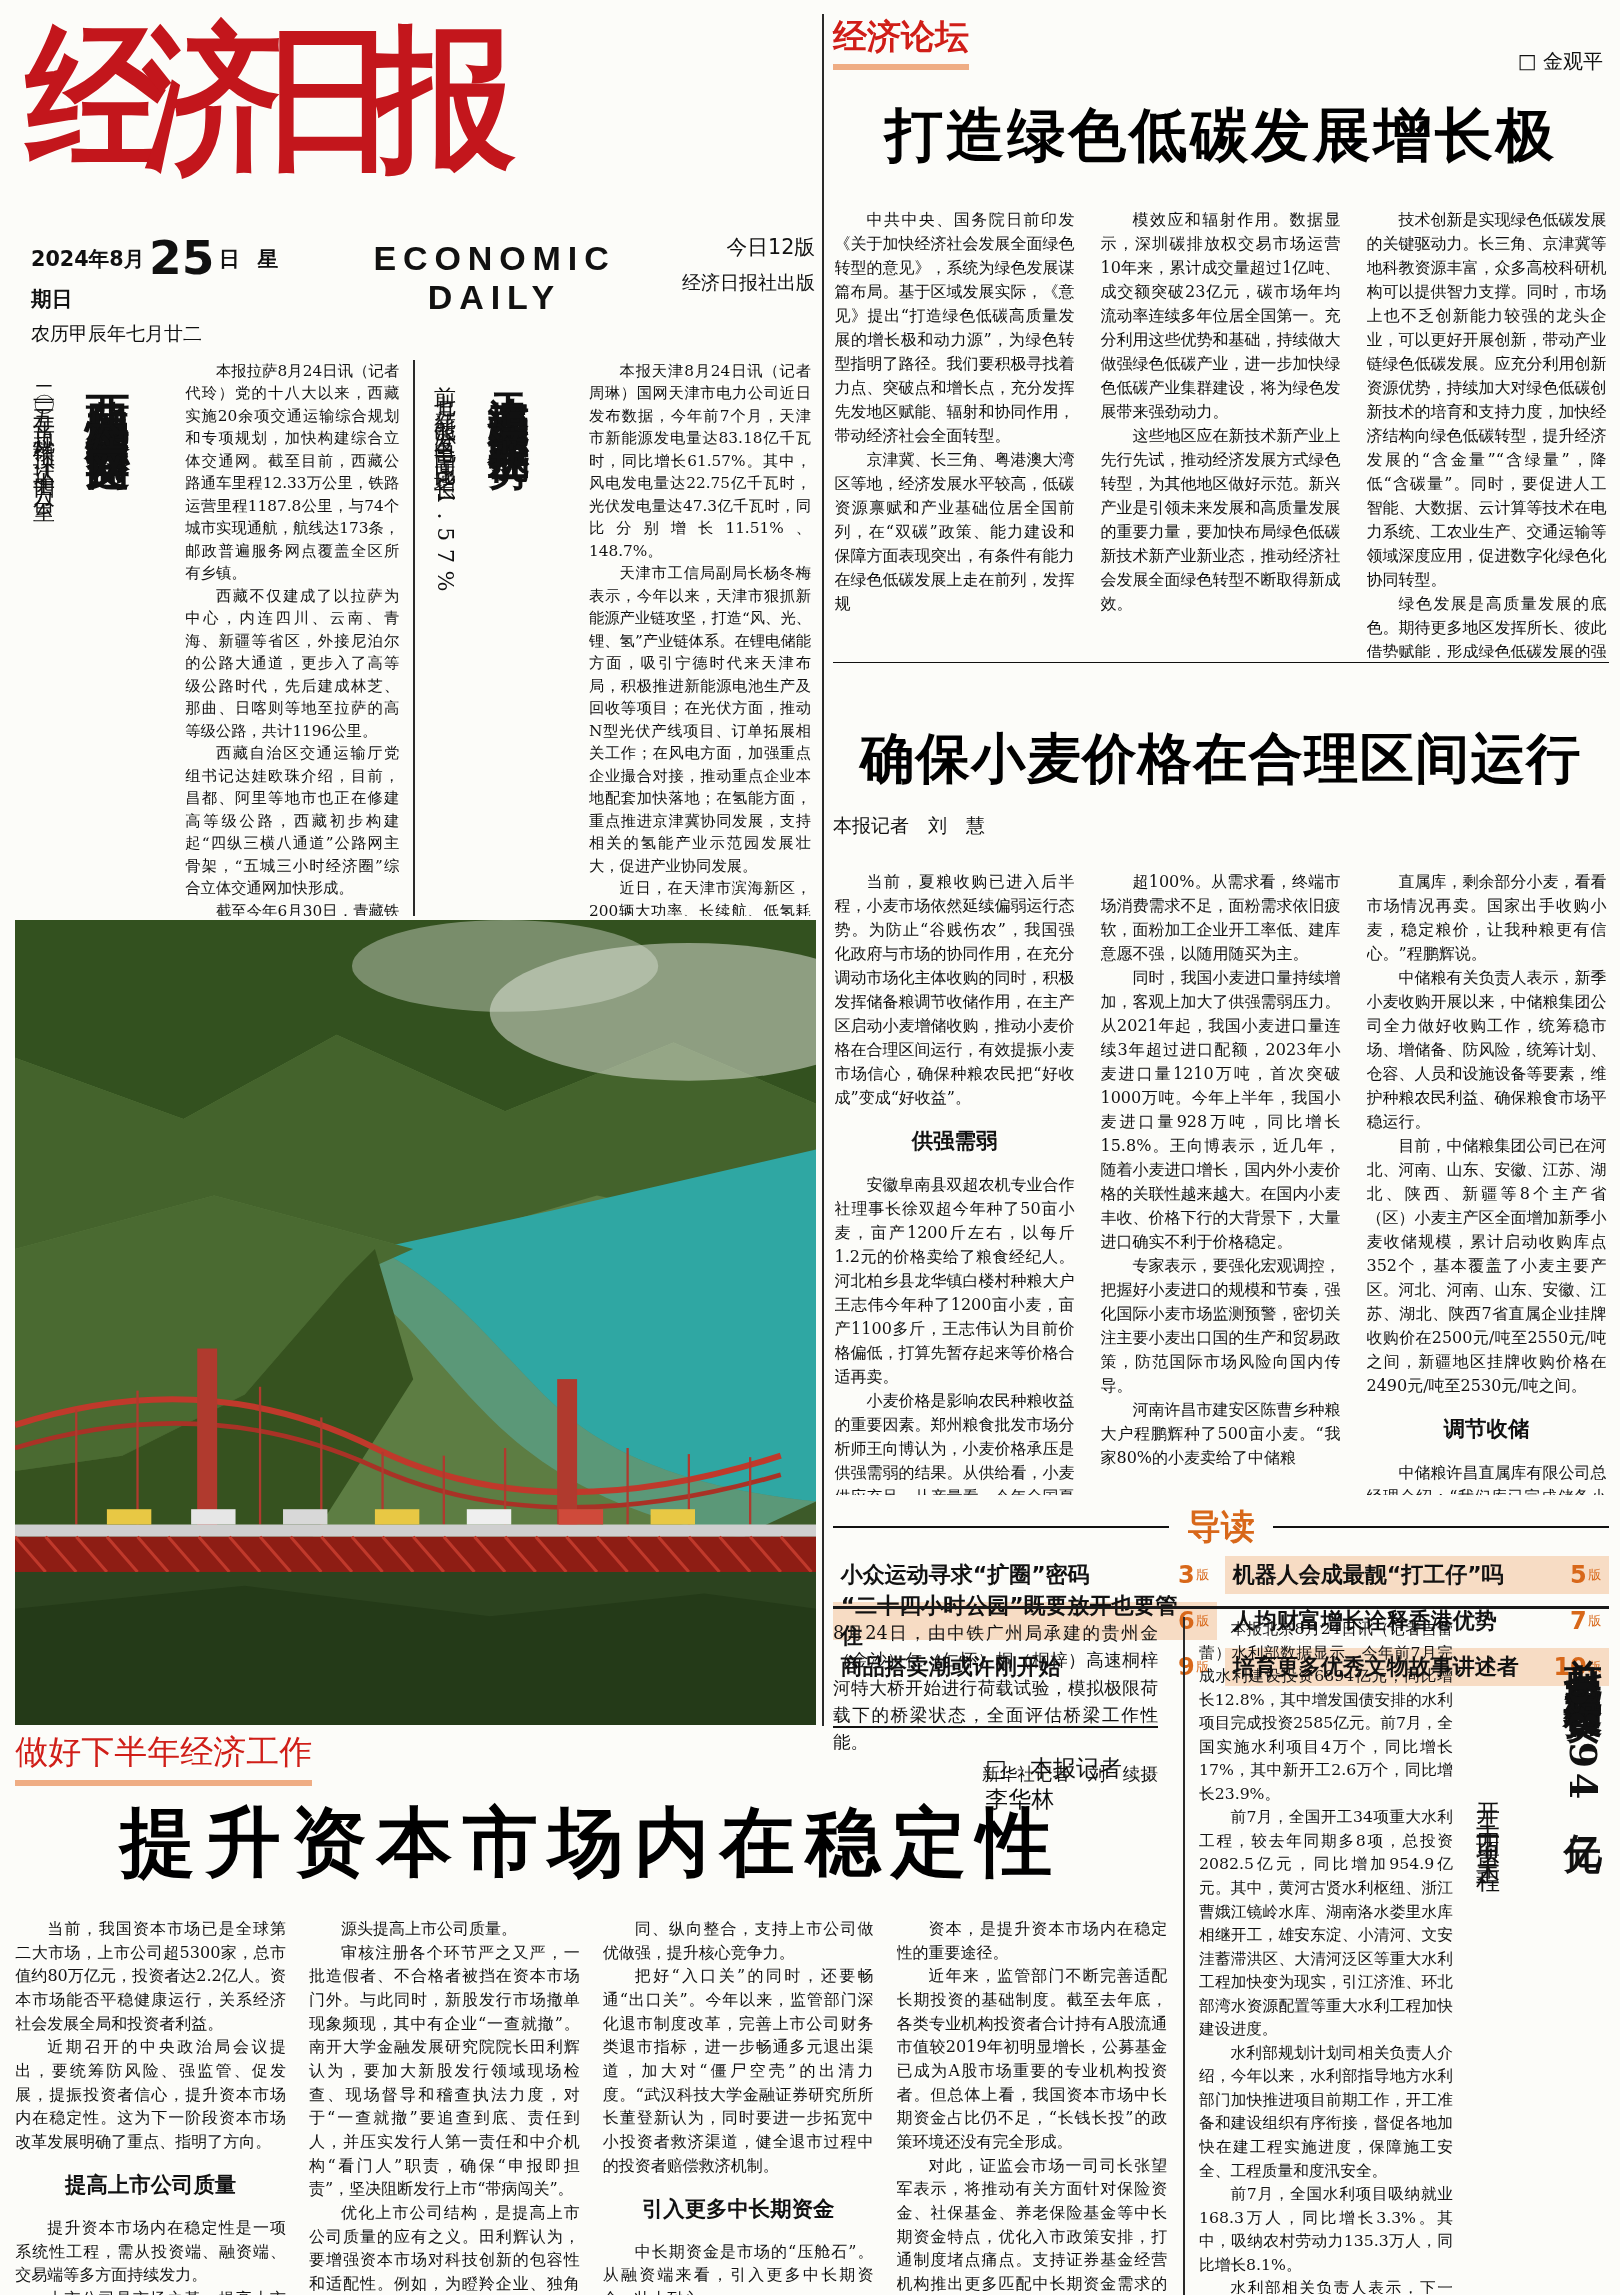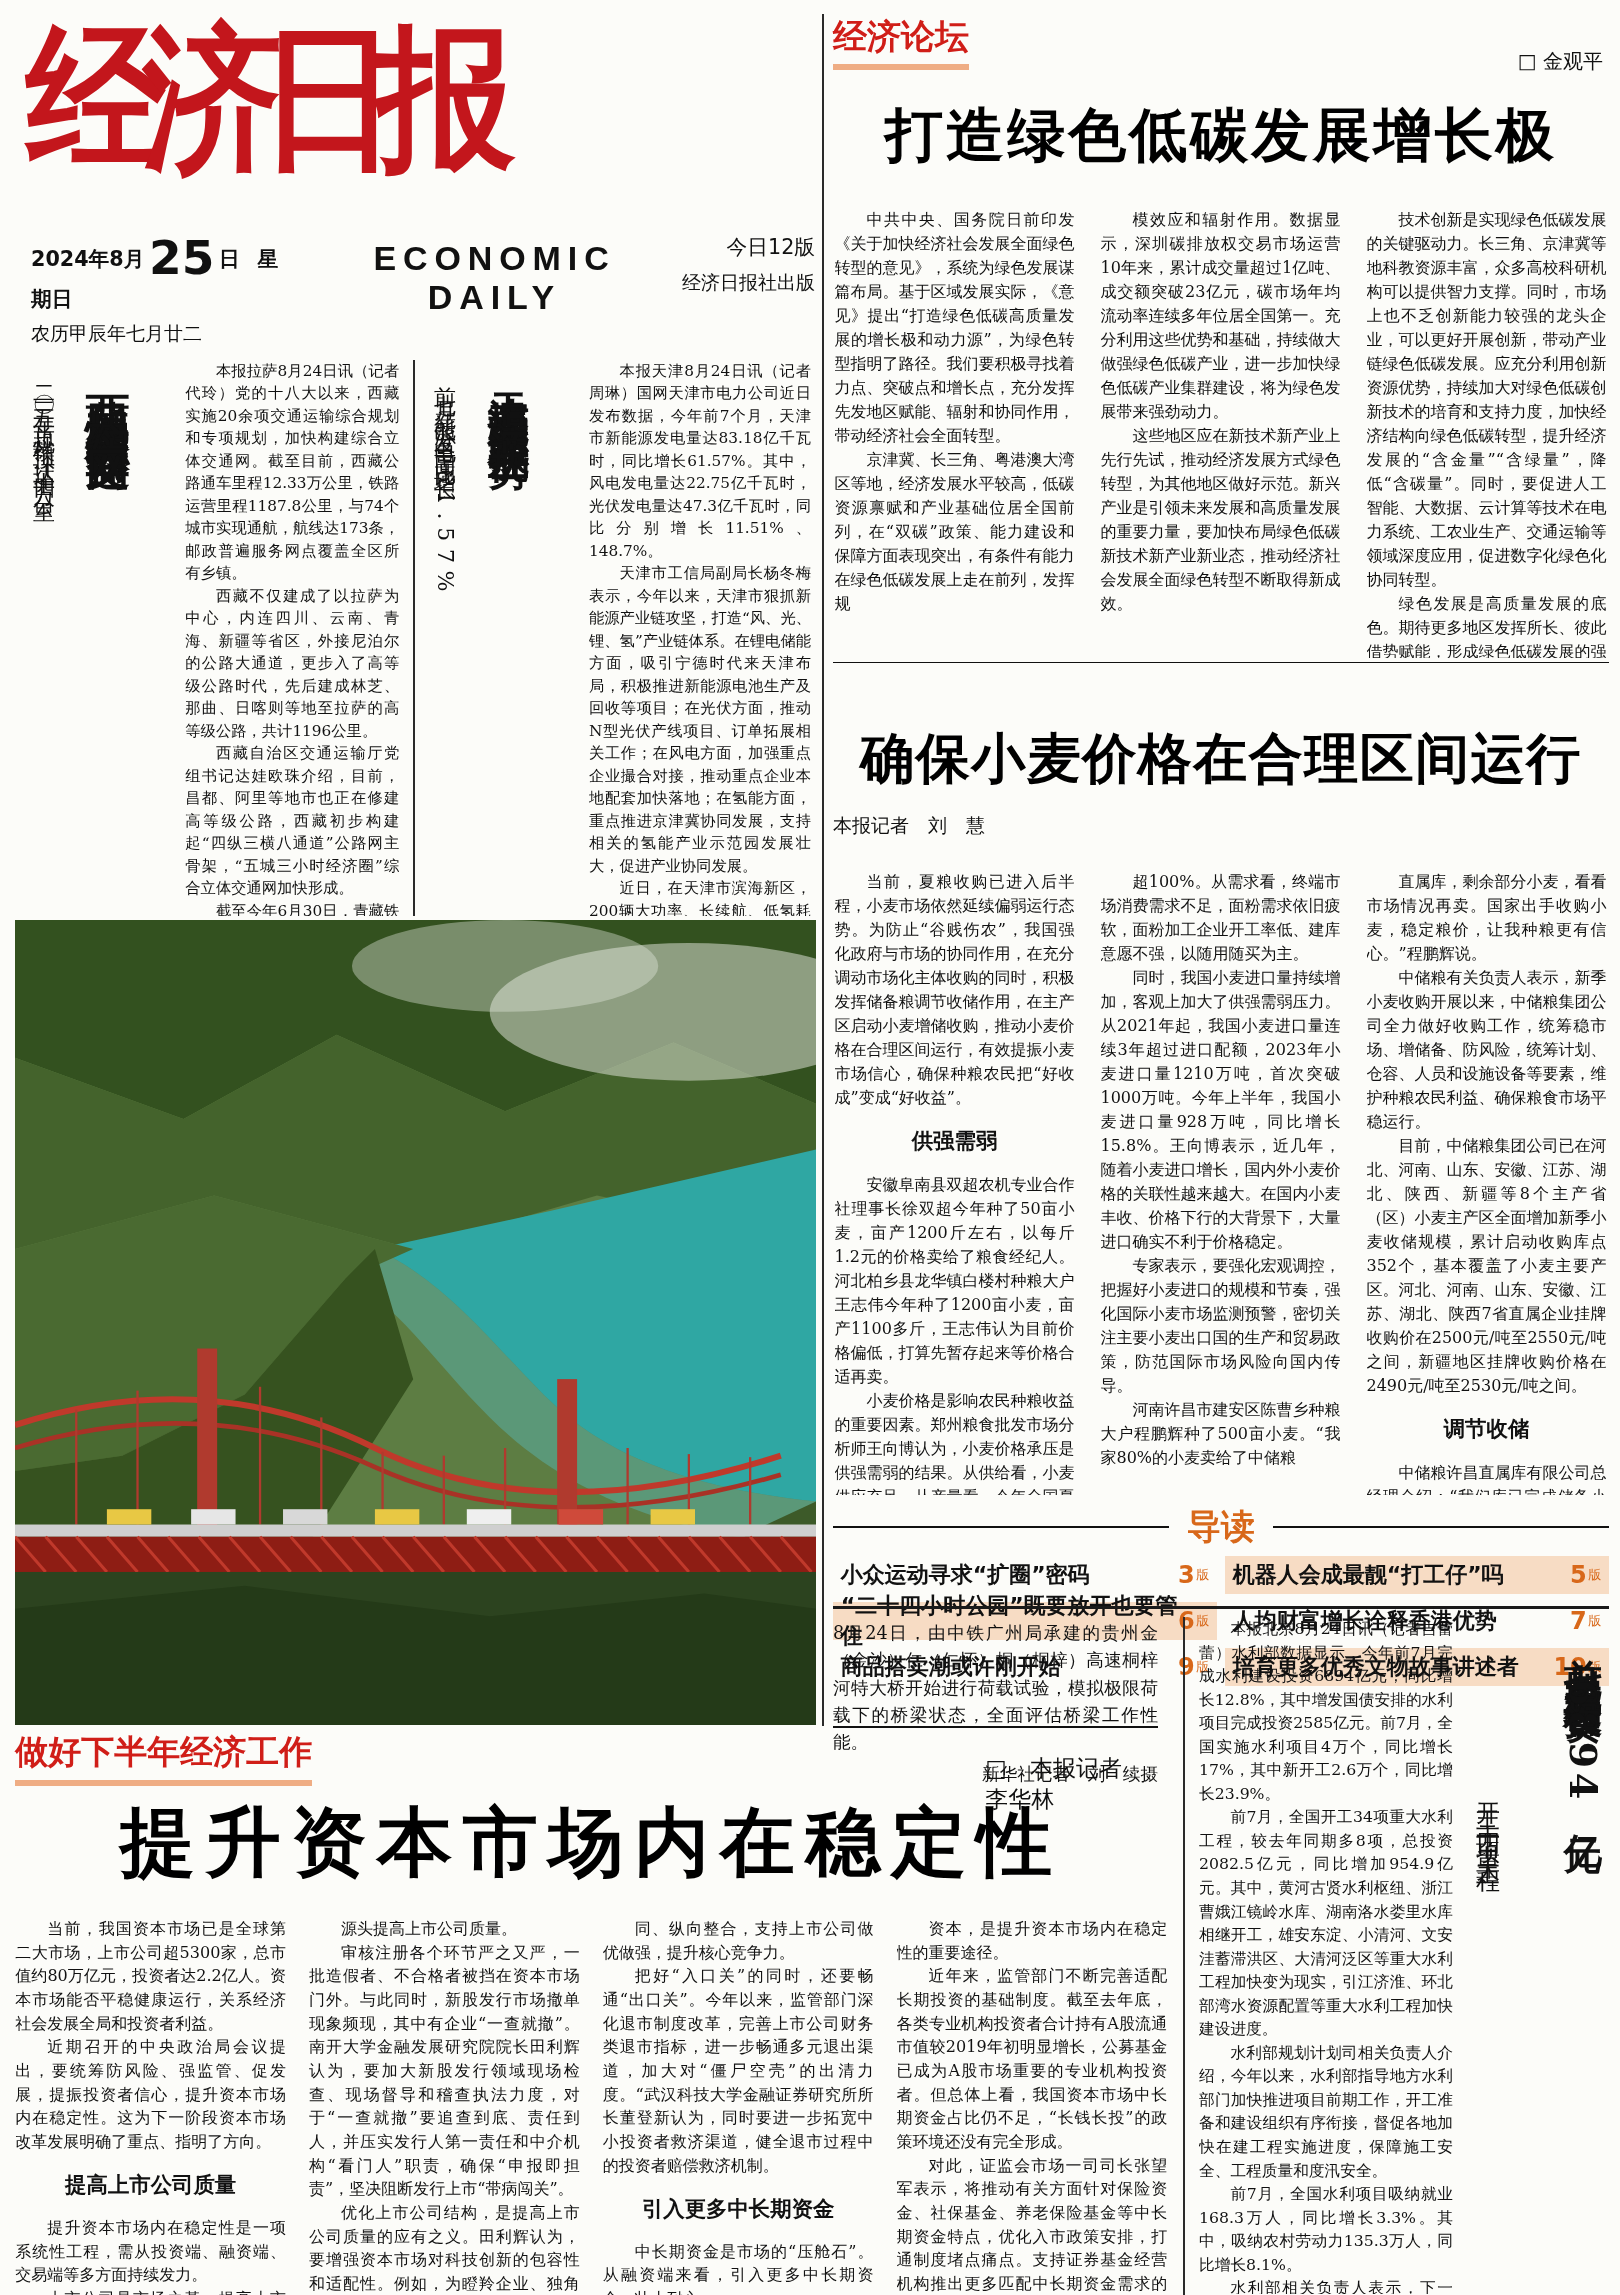--- a/index.html
+++ b/index.html
@@ -74,21 +74,21 @@
      font-size:17.6px;line-height:1.55;text-align:justify;}
   #caption-credit{text-align:right;margin-top:4.6px;font-size:17.6px;}
   
   #water-rule{left:1183px;top:1617px;height:678px;}
   #water-col{left:1199px;top:1617px;width:254px;height:677px;font-size:15.7px;line-height:1.5;
      text-align:justify;overflow:hidden;}
   #water-sub{left:1472px;top:1784px;height:459px;font-size:24px;}
   #water-head{left:1522px;top:1629px;width:86px;height:665px;font-size:38px;text-align:left;}
   
   #market{left:15.3px;top:1730px;width:1152px;height:565px;}
-  #market-kicker{display:inline-block;color:#d01e18;font-weight:bold;font-size:33px;
+  #market-kicker{display:inline-block;color:#d01e18;font-weight:normal;font-size:33px;
      font-family:"DejaVu Sans",sans-serif;border-bottom:6.1px solid #efad84;padding-bottom:4.6px;}
   #market-byline{position:absolute;left:970px;top:23px;font-size:23px;}
   #market-head{top:63px;font-size:75px;letter-spacing:10.7px;}
   #market-cols{left:0;top:175px;width:1152px;height:389px;gap:23px;}
   #market-cols .col{width:271px;font-size:16px;line-height:1.48;}
 </style>
 </head>
 <body>
 
 <div id="page">

